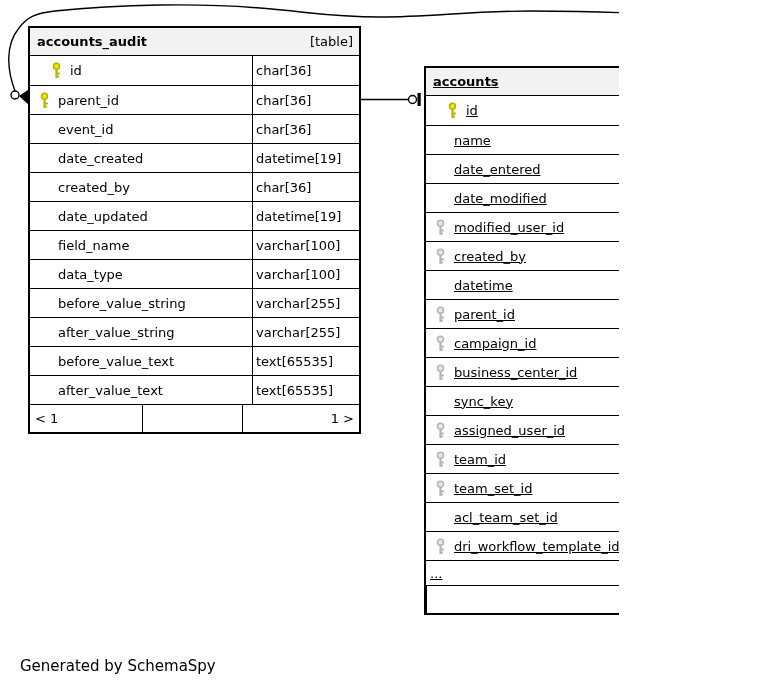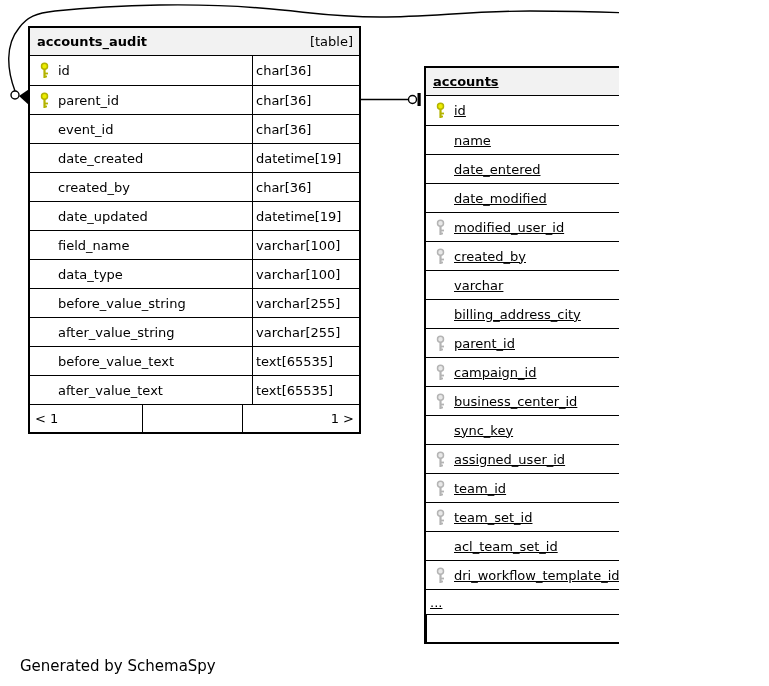--- a/index.html
+++ b/index.html
@@ -11,21 +11,21 @@
   .connectors{position:absolute;left:0;top:0;pointer-events:none;}
   .tbl{position:absolute;border:2px solid #000;background:#fff;}
   .tbl-hdr{
     height:28px;display:flex;align-items:center;justify-content:space-between;
     background:#f2f2f2;border-bottom:1px solid #000;
     padding:0 6px 0 7px;box-sizing:border-box;
   }
   .tname{font-weight:bold;}
   .badge{font-weight:normal;}
   .rows .row{display:flex;align-items:center;height:29px;border-top:1px solid #000;box-sizing:border-box;}
-  .rows .row:first-child{border-top:none;}
+  .rows .row:first-child{border-top:none;padding-left:12px;}
   .keywrap{width:17px;margin-left:9px;flex:none;display:flex;align-items:center;}
   .cname{flex:1;padding-left:2px;white-space:nowrap;overflow:hidden;}
   .ctype{
     width:107px;flex:none;align-self:stretch;border-left:1px solid #000;
     display:flex;align-items:center;padding-left:3px;box-sizing:border-box;white-space:nowrap;text-align:right;
   }
   .row-ellipsis{height:25px;display:flex;align-items:center;padding-left:4px;border-top:1px solid #000;box-sizing:border-box;}
   .ftr{display:flex;align-items:stretch;border-top:1px solid #000;height:28px;box-sizing:border-box;}
   .fcell{display:flex;align-items:center;padding:0 5px;box-sizing:border-box;white-space:nowrap;}
   .fcell.f0{width:112px;flex:none;}
@@ -192,25 +192,21 @@
               <circle cx="5.5" cy="4.2" r="3" fill="#e8e8e8" stroke="#b4b4b4" stroke-width="1.5"></circle>
               <line x1="5.5" y1="7" x2="5.5" y2="16" stroke="#b4b4b4" stroke-width="2.2"></line>
               <line x1="5.5" y1="11.5" x2="9" y2="11.5" stroke="#b4b4b4" stroke-width="1.8"></line>
               <line x1="5.5" y1="14.5" x2="8" y2="14.5" stroke="#b4b4b4" stroke-width="1.8"></line>
             </svg>
           </span>
           <span class="cname">created_by</span>
         </div>
         <div class="row">
           <span class="keywrap"></span>
-          <span class="cname">varchar</span>
-        </div>
-        <div class="row">
-          <span class="keywrap"></span>
-          <span class="cname">billing_address_city</span>
+          <span class="cname">datetime</span>
         </div>
         <div class="row">
           <span class="keywrap">
             <svg width="11" height="17" viewBox="0 0 11 17">
               <circle cx="5.5" cy="4.2" r="3" fill="#e8e8e8" stroke="#b4b4b4" stroke-width="1.5"></circle>
               <line x1="5.5" y1="7" x2="5.5" y2="16" stroke="#b4b4b4" stroke-width="2.2"></line>
               <line x1="5.5" y1="11.5" x2="9" y2="11.5" stroke="#b4b4b4" stroke-width="1.8"></line>
               <line x1="5.5" y1="14.5" x2="8" y2="14.5" stroke="#b4b4b4" stroke-width="1.8"></line>
             </svg>
           </span>

